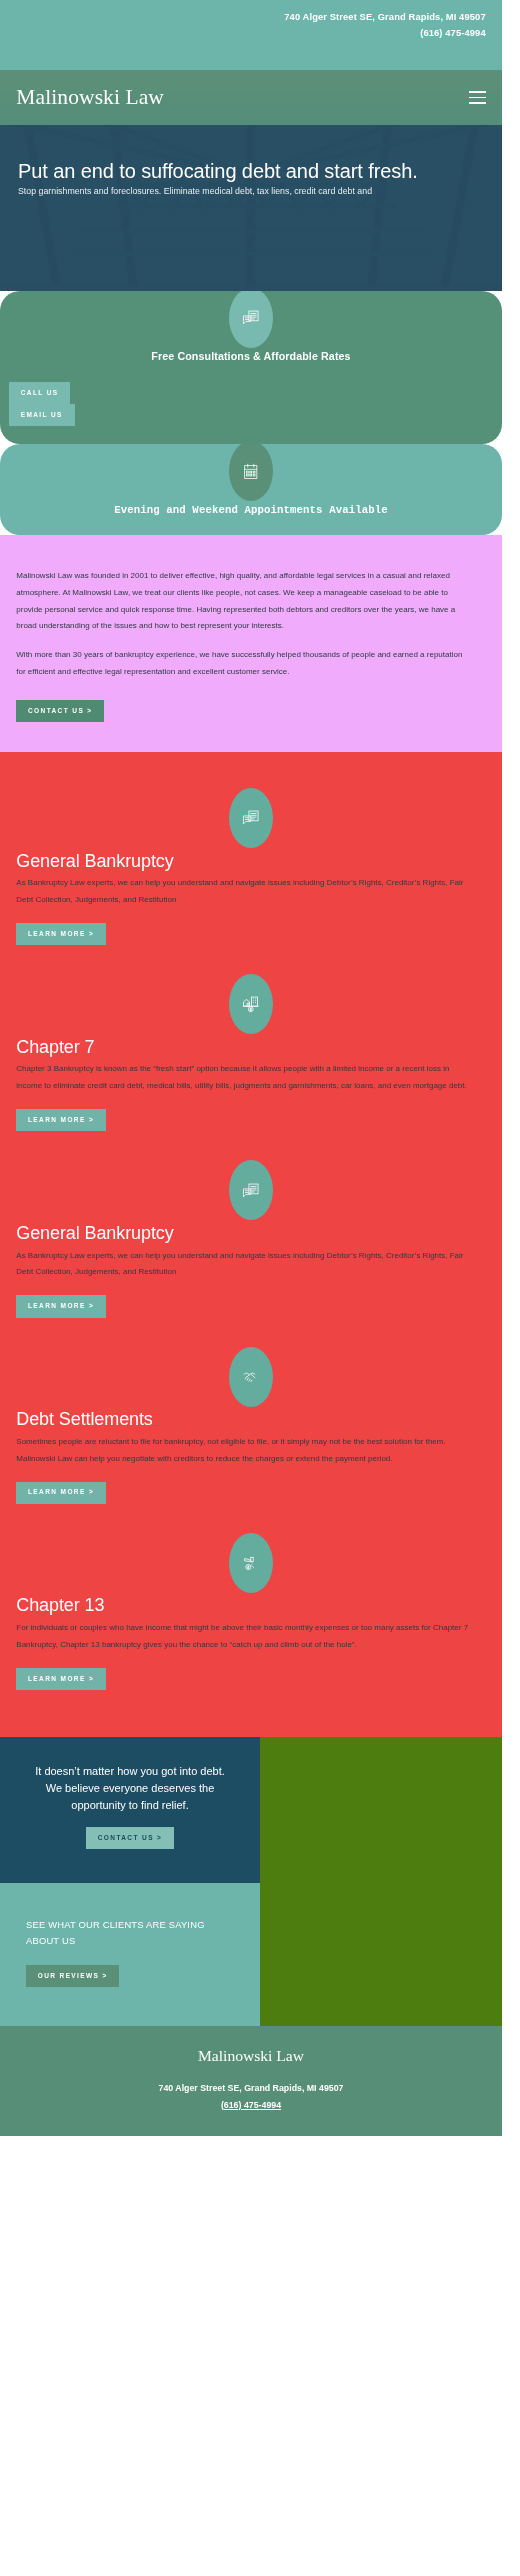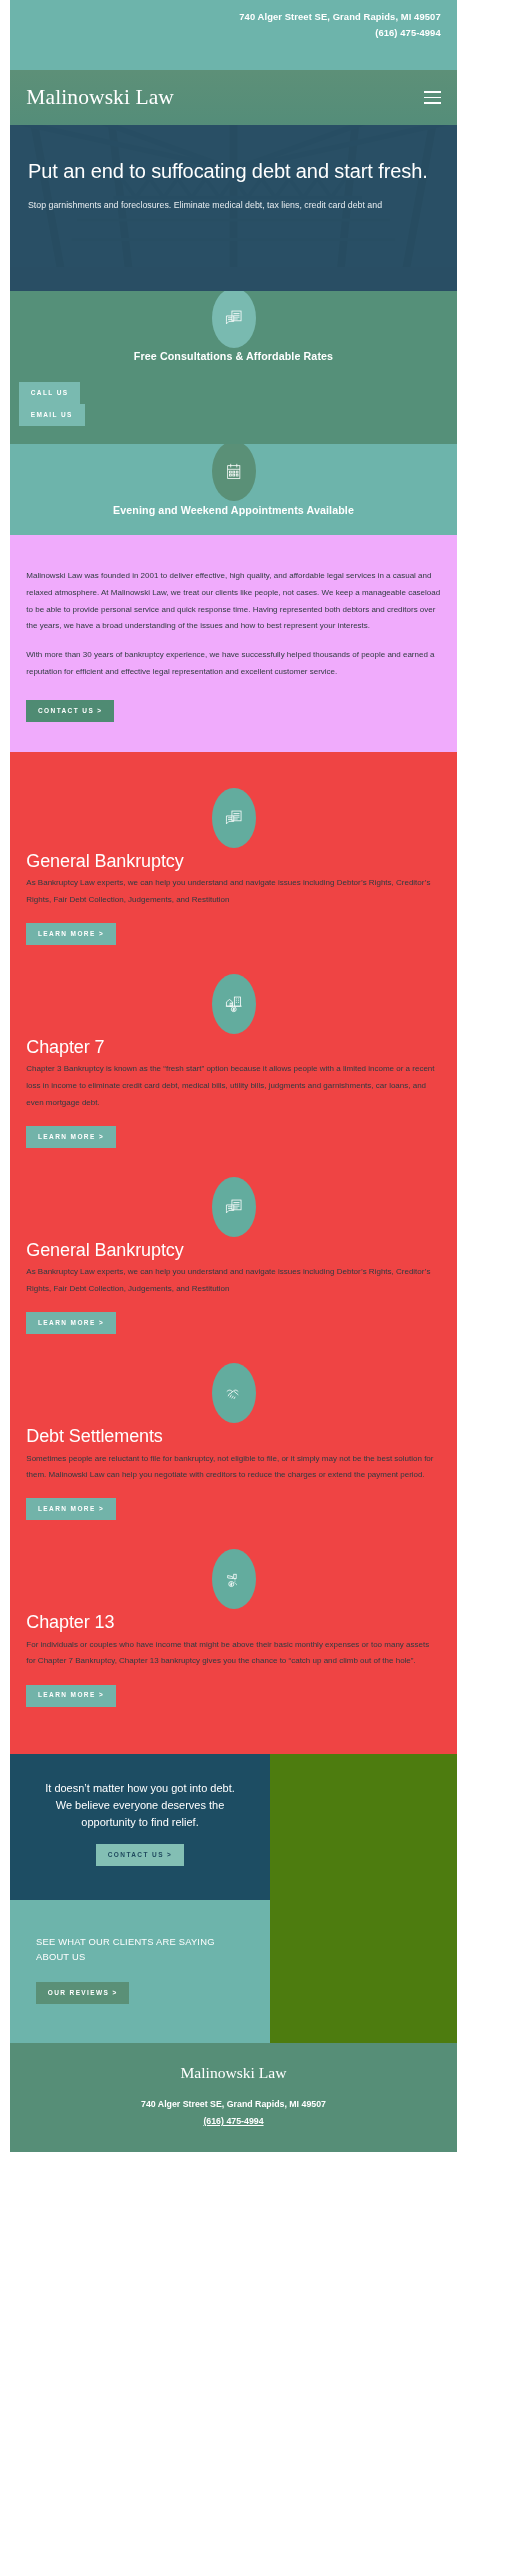--- a/index.html
+++ b/index.html
@@ -3,21 +3,21 @@
 <meta charset="utf-8">
 <style>
   *{box-sizing:border-box;margin:0;padding:0;}
   html,body{width:521px;}
   body{
     font-family:"Liberation Sans",sans-serif;
     background:#ffffff;
     color:#2b3a42;
     -webkit-font-smoothing:antialiased;
   }
-  .page{width:457px;position:relative;overflow:hidden;padding-left:10px;}
+  .page{width:502px;position:relative;overflow:hidden;}
 
   
   .topbar{
     background:#6db4ab;
     height:70px;
     padding:9px 16.3px 0 0;
     text-align:right;
   }
   .topbar-line{
     color:#ffffff;
@@ -72,49 +72,50 @@
     font-size:20px;
     font-weight:normal;
     line-height:1.22;
     letter-spacing:-0.1px;
     max-width:449px;
   }
   .hero-sub{
     color:#e9eef1;
     font-size:8.8px;
     line-height:2.0;
-    margin-top:14px;
+    margin-top:0;
     max-width:485px;
   }
 
   
   .banner{
     text-align:center;
     position:relative;
     overflow:hidden;
+    border-radius:20px;
   }
   .banner-a{background:#559079;height:153px;}
   .banner-b{background:#6db4ab;height:91px;}
   .banner-icon{
     width:44px;height:60px;
     border-radius:50%;
     margin:0 auto;
     display:flex;align-items:center;justify-content:center;
   }
   .banner-a .banner-icon{background:#79bab0;margin-top:-3.3px;}
   .banner-b .banner-icon{background:#5a9077;margin-top:-2.6px;}
   .banner-title{
     color:#ffffff;
     font-size:10.7px;
     font-weight:bold;
     margin-top:3.9px;
     letter-spacing:0.1px;
   }
   .banner-a .banner-title{margin-top:2.6px;}
-  .banner-b .banner-title{margin-top:2.6px;}
+  .banner-b .banner-title{margin-top:2.6px;font-family:Liberation Mono, monospace;}
   .stack-btns{
     position:absolute;
     left:9px;top:91px;
     display:flex;flex-direction:column;align-items:flex-start;
   }
   .btn{
     display:inline-block;
     font-size:6.5px;
     font-weight:bold;
     letter-spacing:1.4px;

